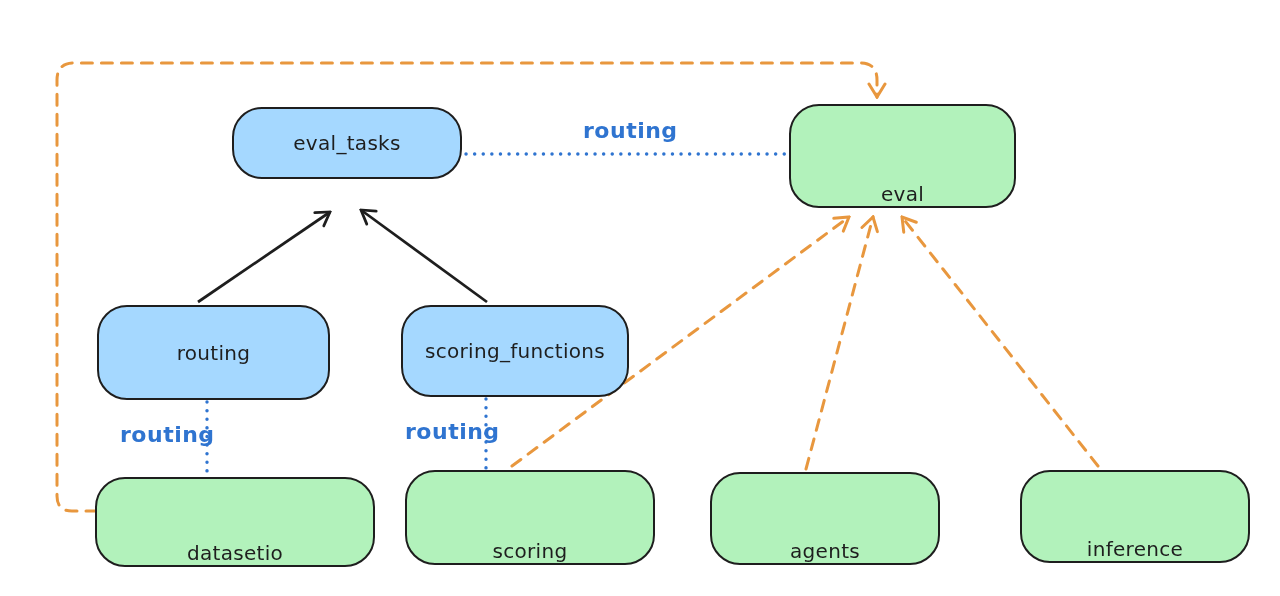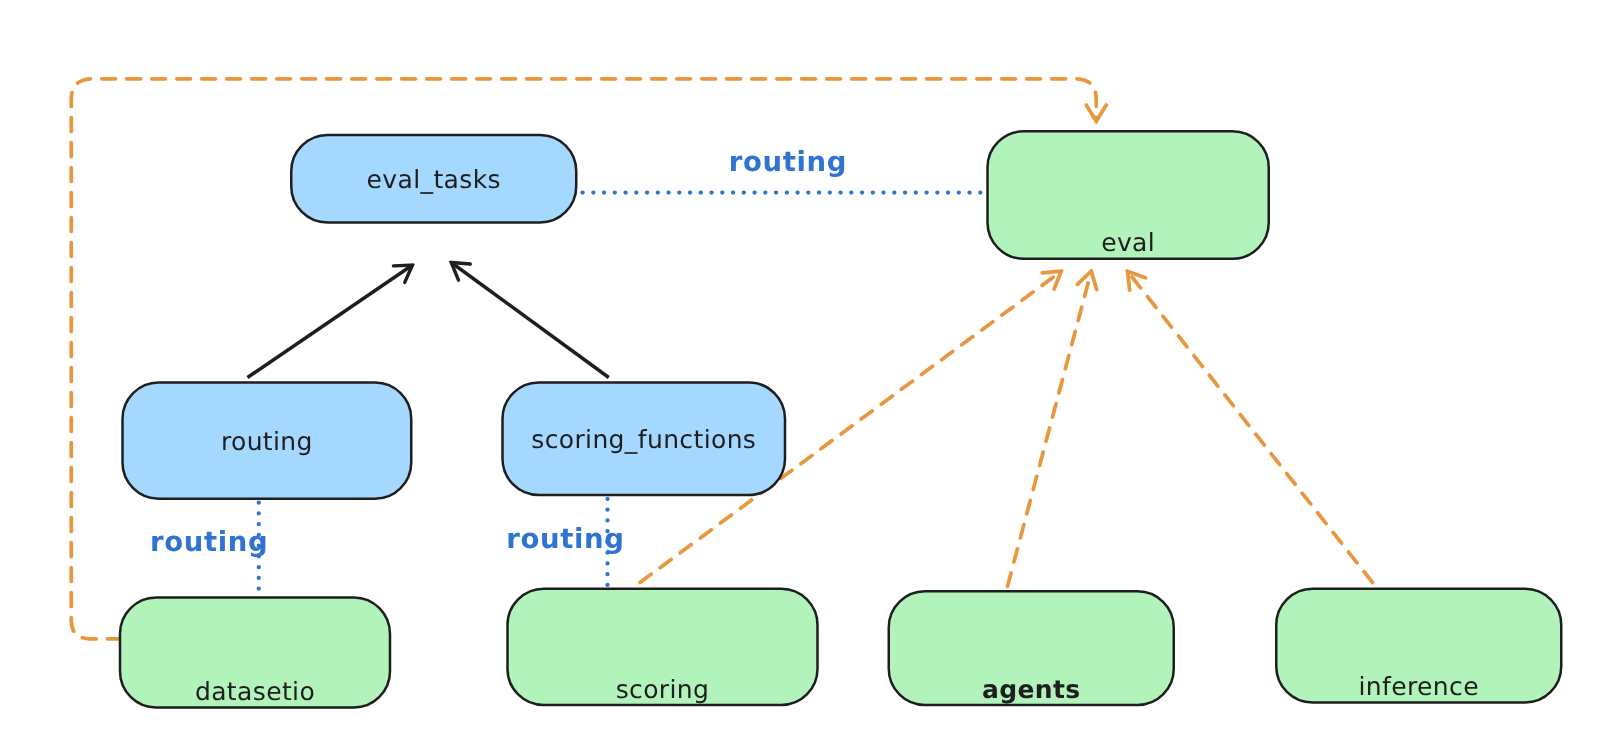--- a/index.html
+++ b/index.html
@@ -31,23 +31,23 @@
     color: #1e1e1e;
     letter-spacing: 0.3px;
   }
   .node.blue  { background: #a5d8ff; }
   .node.green { background: #b2f2bb; align-items: flex-end; }
 
   #n-eval_tasks        { left: 232px; top: 107px; width: 230px; height: 72px; }
   #n-eval              { left: 789px; top: 104px; width: 227px; height: 104px; }
   #n-datasets          { left:  97px; top: 305px; width: 233px; height:  95px; }
   #n-scoring_functions { left: 385px; top: 305px; width: 228px; height:  92px; margin-left: 16px; }
-  #n-datasetio         { left:  95px; top: 477px; width: 218px; height:  90px; }
+  #n-datasetio         { left:  95px; top: 477px; width: 280px; height:  90px; }
   #n-scoring           { left: 405px; top: 470px; width: 250px; height:  95px; }
-  #n-agents            { left: 710px; top: 472px; width: 230px; height:  93px; font-weight: bold; }
+  #n-agents            { left: 710px; top: 472px; width: 230px; height:  93px; }
   #n-inference         { left:1020px; top: 470px; width: 230px; height:  93px; }
 
   .edge-label {
     position: absolute;
     color: #2f74d0;
     font-size: 22px;
     font-weight: 600;
     letter-spacing: 0.5px;
   }
   #lbl-routing-top  { left: 583px; top: 118px; }

